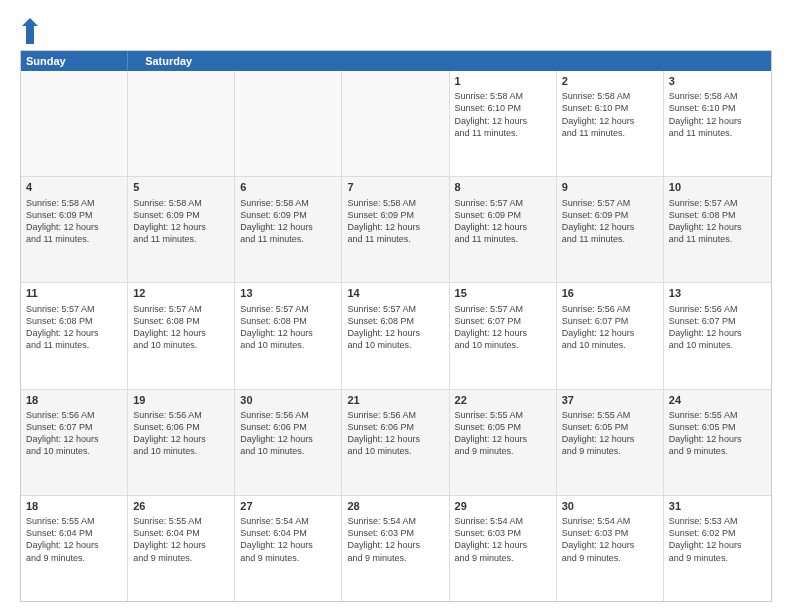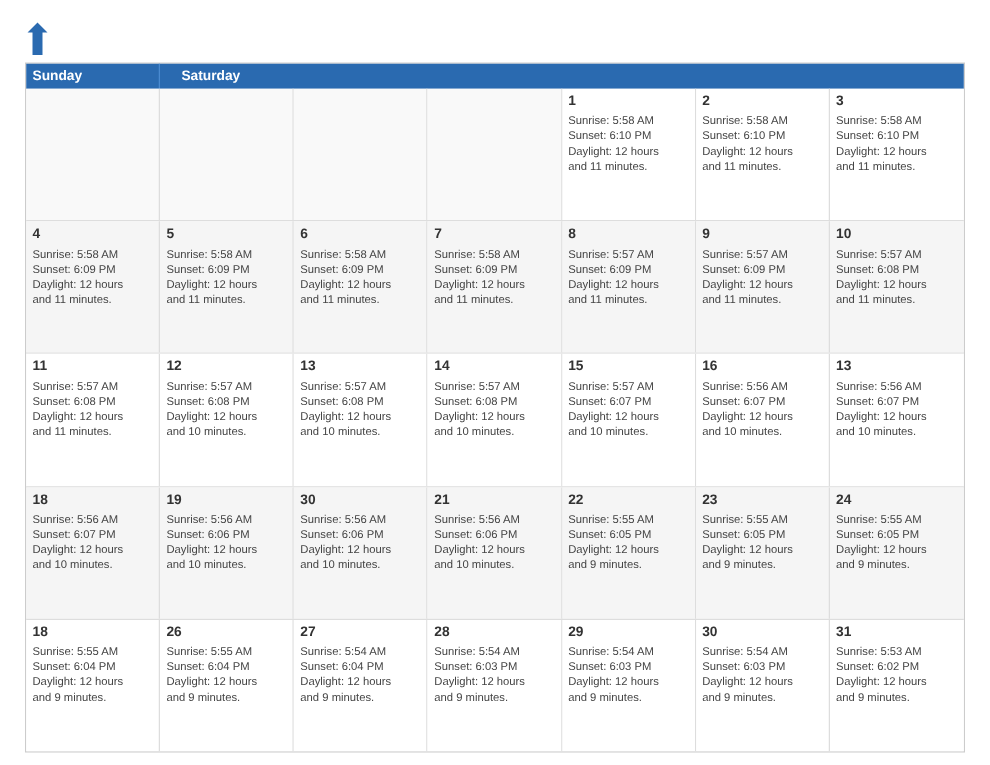--- a/index.html
+++ b/index.html
@@ -301,21 +301,21 @@
 and 10 minutes.</div>
           </div>
           <div class="cal-cell alt-bg">
             <div class="day-num">22</div>
             <div class="day-info" style="white-space: pre-line;">Sunrise: 5:55 AM
 Sunset: 6:05 PM
 Daylight: 12 hours
 and 9 minutes.</div>
           </div>
           <div class="cal-cell alt-bg">
-            <div class="day-num">23</div>
+            <div class="day-num">37</div>
             <div class="day-info" style="white-space: pre-line;">Sunrise: 5:55 AM
 Sunset: 6:05 PM
 Daylight: 12 hours
 and 9 minutes.</div>
           </div>
           <div class="cal-cell alt-bg">
             <div class="day-num">24</div>
             <div class="day-info" style="white-space: pre-line;">Sunrise: 5:55 AM
 Sunset: 6:05 PM
 Daylight: 12 hours

